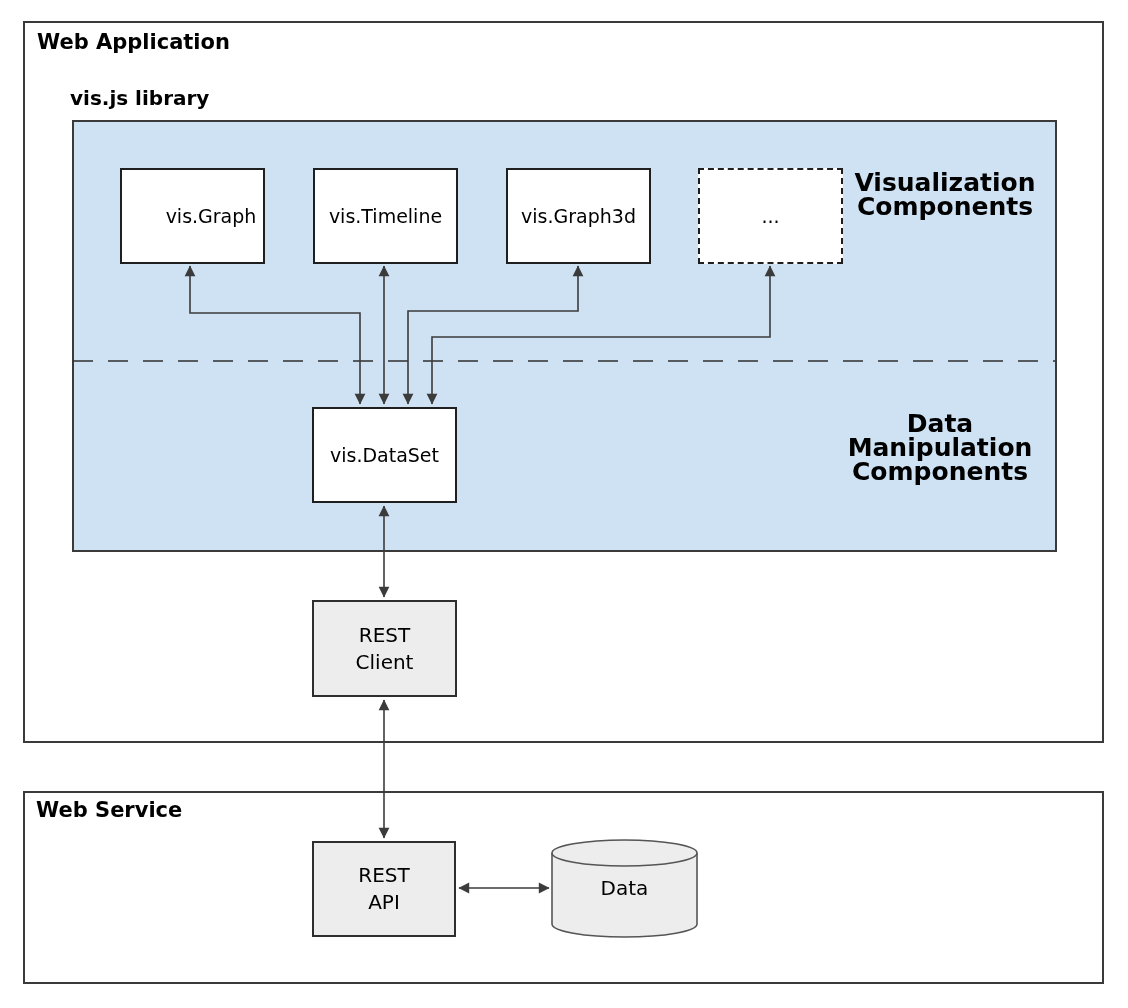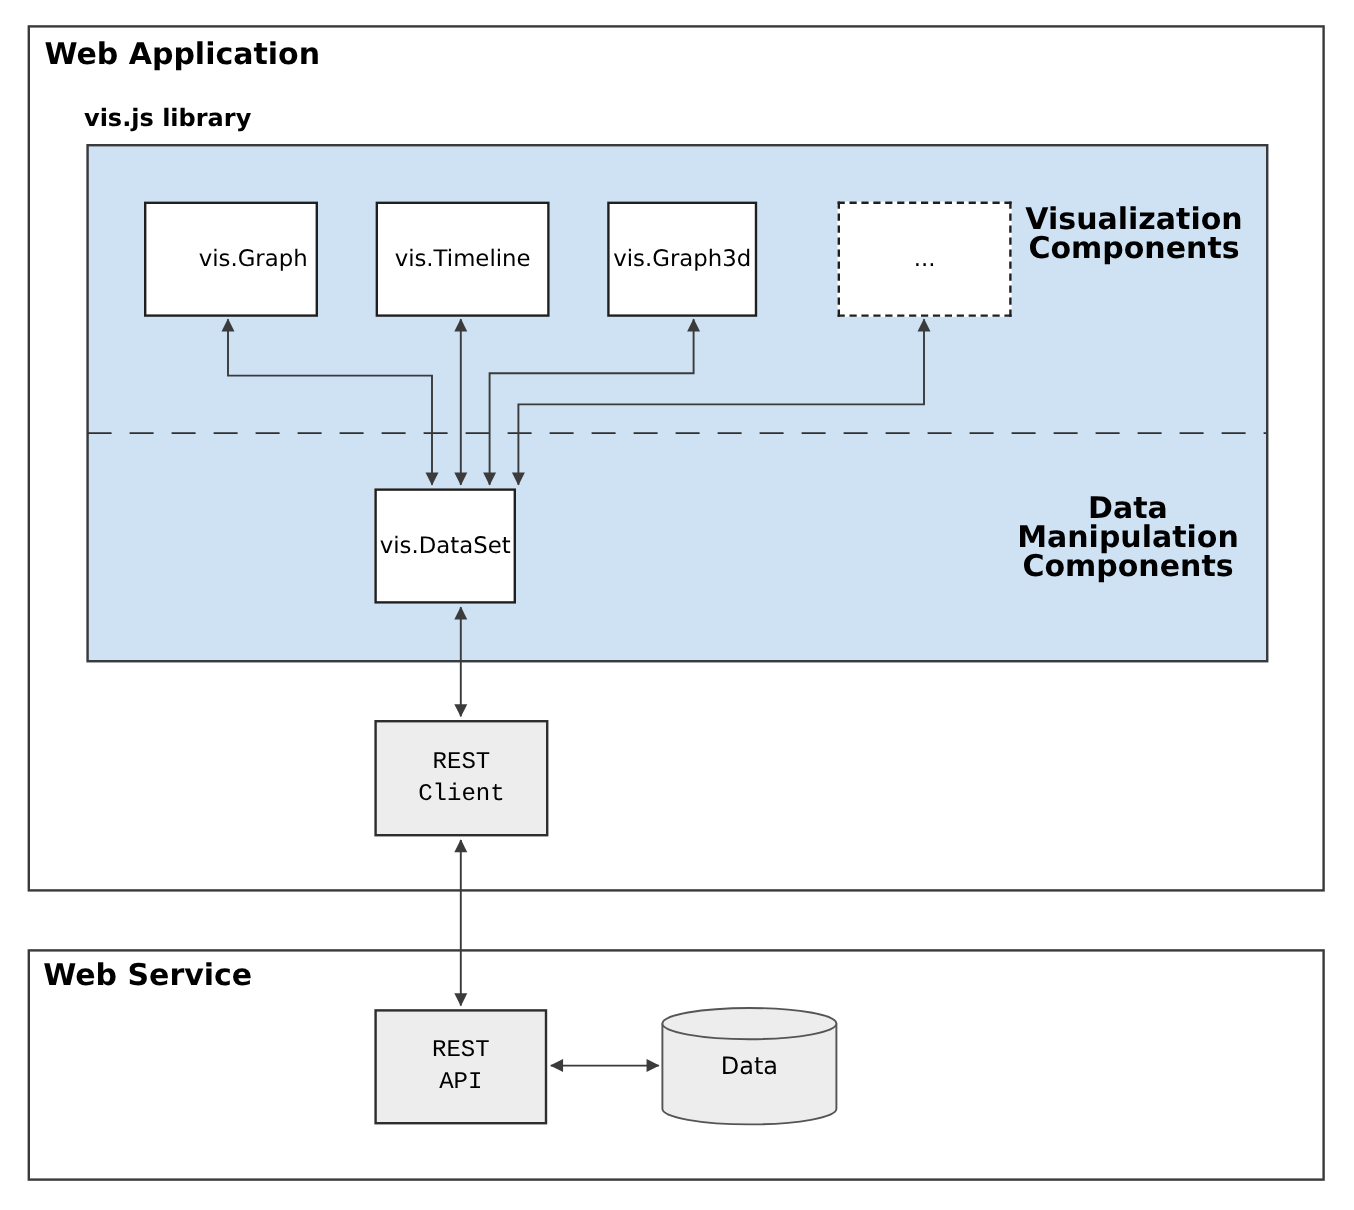--- a/index.html
+++ b/index.html
@@ -17,23 +17,23 @@
     overflow:hidden;
   }
   .abs{position:absolute;box-sizing:border-box;}
   .frame{border:2px solid #3a3a3a;background:#ffffff;}
   .panel{background:var(--panel-blue,#cfe2f3);border:2px solid #3a3a3a;}
   .node{
     border:2px solid #1f1f1f;background:var(--box-white,#fff);
     display:flex;align-items:center;justify-content:center;
     font-size:19px;line-height:26px;text-align:center;white-space:pre-line;
   }
-  .node.gray{background:var(--box-gray,#ededed);border-color:#2e2e2e;font-size:20px;line-height:27px;font-family:Liberation Mono, monospace;}
+  .node.gray{background:var(--box-gray,#ededed);border-color:#2e2e2e;font-size:20px;line-height:27px;}
   .node.dashed{border:2px dashed #1f1f1f;}
-  .title-lg{font-size:25px;font-weight:bold;}
+  .title-lg{font-size:21px;font-weight:bold;}
   .title-md{font-size:20px;font-weight:bold;}
   .grouplabel{
     font-size:25px;font-weight:bold;line-height:24px;text-align:center;white-space:pre-line;
   }
   .dblabel{font-size:20px;text-align:center;}
   svg.overlay{position:absolute;left:0;top:0;pointer-events:none;}
   .connector{stroke:var(--arrow,#3b3b3b);stroke-width:1.6;fill:none;}
   .arrowhead-fill{fill:var(--arrow,#3b3b3b);}
   .dashline{stroke:#2f2f2f;stroke-width:1.4;stroke-dasharray:20 15;}
   .cyl-body{fill:var(--box-gray,#ededed);stroke:#555555;stroke-width:1.6;}
@@ -44,30 +44,30 @@
 <div id="canvas">
 
   <div class="abs frame" style="left:23px;top:21px;width:1081px;height:722px;"></div>
   <div class="abs title-lg" style="left:37px;top:30px;">Web Application</div>
 
   <div class="abs title-md" style="left:70px;top:86px;">vis.js library</div>
   <div class="abs panel" style="left:72px;top:120px;width:985px;height:432px;"></div>
 
   <div class="abs node" style="left:120px;top:168px;width:145px;height:96px;padding-left:37px;">vis.Graph</div>
   <div class="abs node" style="left:313px;top:168px;width:145px;height:96px;">vis.Timeline</div>
-  <div class="abs node" style="left:506px;top:168px;width:125px;height:96px;">vis.Graph3d</div>
+  <div class="abs node" style="left:506px;top:168px;width:145px;height:96px;">vis.Graph3d</div>
   <div class="abs node dashed" style="left:698px;top:168px;width:145px;height:96px;">...</div>
 
   <div class="abs grouplabel" style="left:845px;top:171px;width:200px;">Visualization
 Components</div>
   <div class="abs grouplabel" style="left:840px;top:412px;width:200px;">Data
 Manipulation
 Components</div>
 
-  <div class="abs node" style="left:312px;top:407px;width:118px;height:96px;">vis.DataSet</div>
+  <div class="abs node" style="left:312px;top:407px;width:145px;height:96px;">vis.DataSet</div>
 
   <div class="abs node gray" style="left:312px;top:600px;width:145px;height:97px;">REST
 Client</div>
 
   <div class="abs frame" style="left:23px;top:791px;width:1081px;height:193px;"></div>
   <div class="abs title-lg" style="left:36px;top:798px;">Web Service</div>
 
   <div class="abs node gray" style="left:312px;top:841px;width:144px;height:96px;">REST
 API</div>
 

